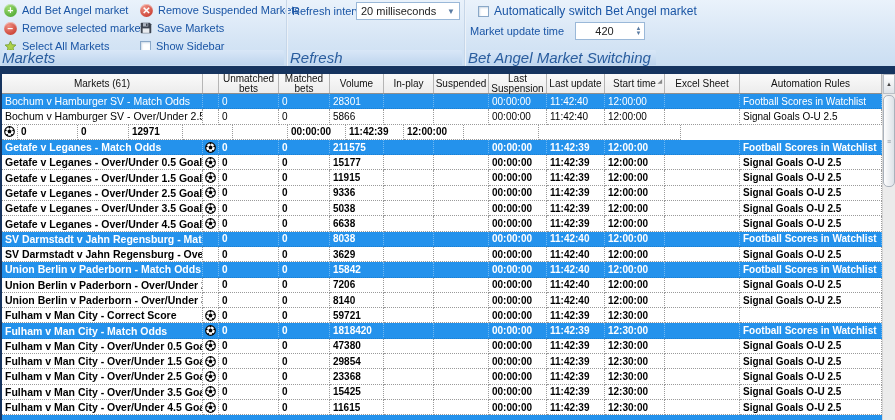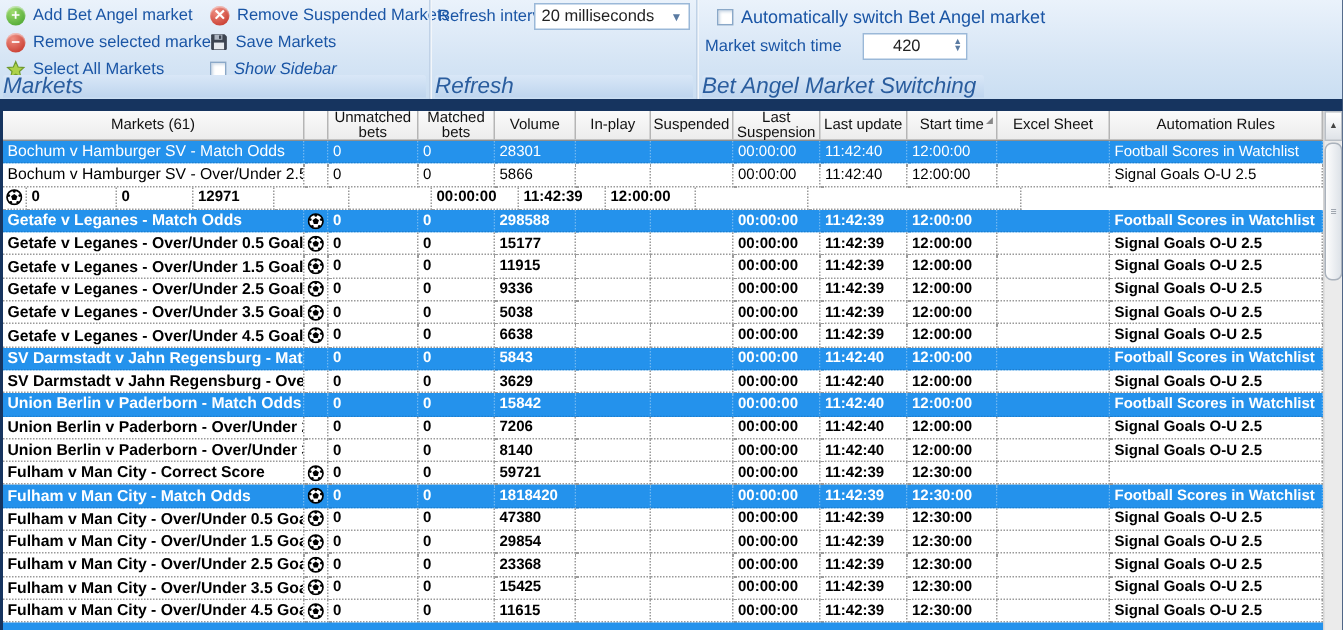--- a/index.html
+++ b/index.html
@@ -104,21 +104,21 @@
         <span>Save Markets</span>
       </div>
       <div class="tbtn" style="left:4px;top:38px;">
         <span style="display:inline-block;width:13px;height:13px;">
           <svg width="13" height="13" viewBox="0 0 24 24">
               <path d="M12 2l2.9 6.6 7.1.7-5.4 4.8 1.6 7-6.2-3.7-6.2 3.7 1.6-7L2 9.3l7.1-.7z" fill="#aed24a" stroke="#6f9a2f" stroke-width="1.5"></path>
             </svg>
         </span>
         <span>Select All Markets</span>
       </div>
-      <div class="tbtn" style="left:140px;top:38px;font-style:italic;">
+      <div class="tbtn" style="left:140px;top:38px;">
         <span class="checkbox"></span>
         <span>Show Sidebar</span>
       </div>
       <div class="tg-footer">Markets</div>
     </div>
 
     <div class="tg-sep" style="left:286px;"></div>
 
     <div class="tgroup" style="left:288px;width:176px;">
       <div class="field-label" style="left:4px;top:5px;">Refresh interval</div>
@@ -129,21 +129,21 @@
       <div class="tg-footer">Refresh</div>
     </div>
 
     <div class="tg-sep" style="left:464px;"></div>
 
     <div class="tgroup" style="left:466px;width:192px;">
       <div class="tbtn" style="left:12px;top:3px;">
         <span class="checkbox"></span>
         <span style="font-size:12px;">Automatically switch Bet Angel market</span>
       </div>
-      <div class="field-label" style="left:4px;top:25px;">Market switch time</div>
+      <div class="field-label" style="left:4px;top:25px;">Market update time</div>
       <div class="spin" style="left:109px;top:22px;width:70px;">
         <span class="val">420</span>
         <span class="arrows">
             <span>▲</span>
             <span>▼</span>
           </span>
       </div>
       <div class="tg-footer">Bet Angel Market Switching</div>
     </div>
   </div>
@@ -255,21 +255,21 @@
                   <circle cx="12" cy="3.5" r="2" fill="#000"></circle>
                   <circle cx="4" cy="9.5" r="2" fill="#000"></circle>
                   <circle cx="20" cy="9.5" r="2" fill="#000"></circle>
                   <circle cx="7" cy="19.5" r="2" fill="#000"></circle>
                   <circle cx="17" cy="19.5" r="2" fill="#000"></circle>
                 </svg>
               </span>
             </div>
             <div class="cell c-unmatched" style="width: 60px;">0</div>
             <div class="cell c-matched" style="width: 51px;">0</div>
-            <div class="cell c-volume" style="width: 54px;">298588</div>
+            <div class="cell c-volume" style="width: 54px;">211575</div>
             <div class="cell c-inplay" style="width: 50px;"></div>
             <div class="cell c-suspended" style="width: 55px;"></div>
             <div class="cell c-last_suspension" style="width: 58px;">00:00:00</div>
             <div class="cell c-last_update" style="width: 58px;">11:42:39</div>
             <div class="cell c-start_time" style="width: 60px;">12:00:00</div>
             <div class="cell c-excel" style="width: 75px;"></div>
             <div class="cell c-automation" style="width: 142px;">Football Scores in Watchlist</div>
           </div>
           <div class="row bold">
             <div class="cell c-name" style="width: 201px;">Getafe v Leganes - Over/Under 0.5 Goals</div>
@@ -399,21 +399,21 @@
             <div class="cell c-last_update" style="width: 58px;">11:42:39</div>
             <div class="cell c-start_time" style="width: 60px;">12:00:00</div>
             <div class="cell c-excel" style="width: 75px;"></div>
             <div class="cell c-automation" style="width: 142px;">Signal Goals O-U 2.5</div>
           </div>
           <div class="row hl bold">
             <div class="cell c-name" style="width: 201px;">SV Darmstadt v Jahn Regensburg - Match O</div>
             <div class="cell c-icon" style="width: 16px;"></div>
             <div class="cell c-unmatched" style="width: 60px;">0</div>
             <div class="cell c-matched" style="width: 51px;">0</div>
-            <div class="cell c-volume" style="width: 54px;">5843</div>
+            <div class="cell c-volume" style="width: 54px;">8038</div>
             <div class="cell c-inplay" style="width: 50px;"></div>
             <div class="cell c-suspended" style="width: 55px;"></div>
             <div class="cell c-last_suspension" style="width: 58px;">00:00:00</div>
             <div class="cell c-last_update" style="width: 58px;">11:42:40</div>
             <div class="cell c-start_time" style="width: 60px;">12:00:00</div>
             <div class="cell c-excel" style="width: 75px;"></div>
             <div class="cell c-automation" style="width: 142px;">Football Scores in Watchlist</div>
           </div>
           <div class="row bold">
             <div class="cell c-name" style="width: 201px;">SV Darmstadt v Jahn Regensburg - Over/Un</div>

